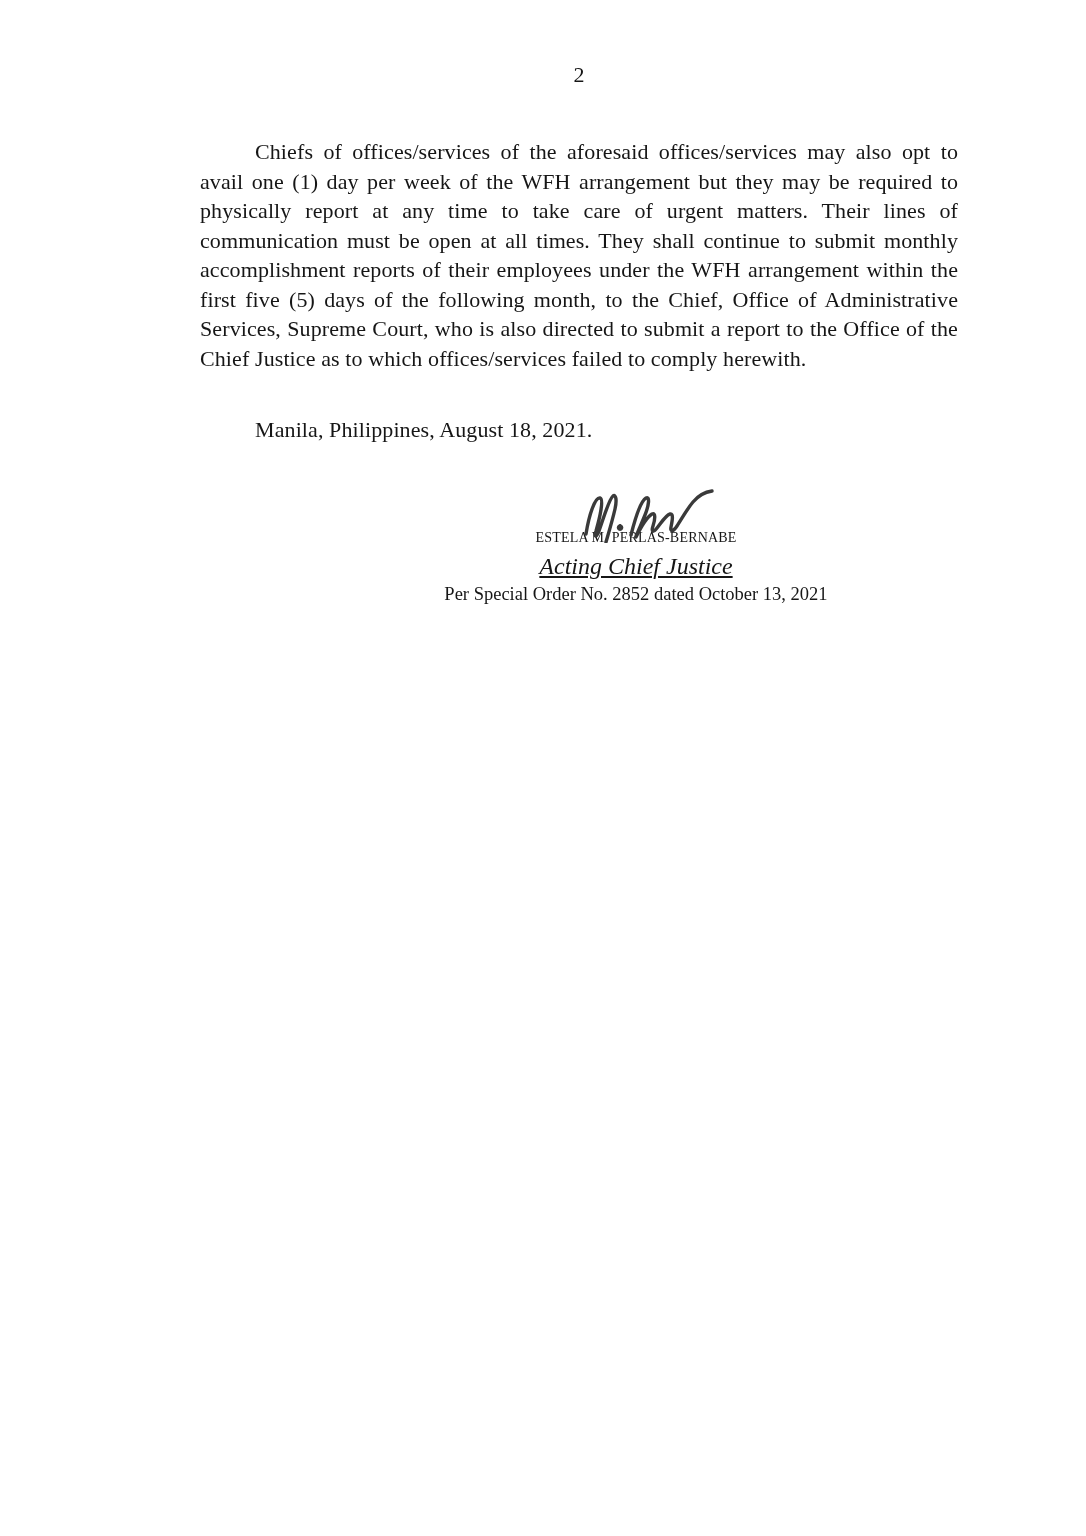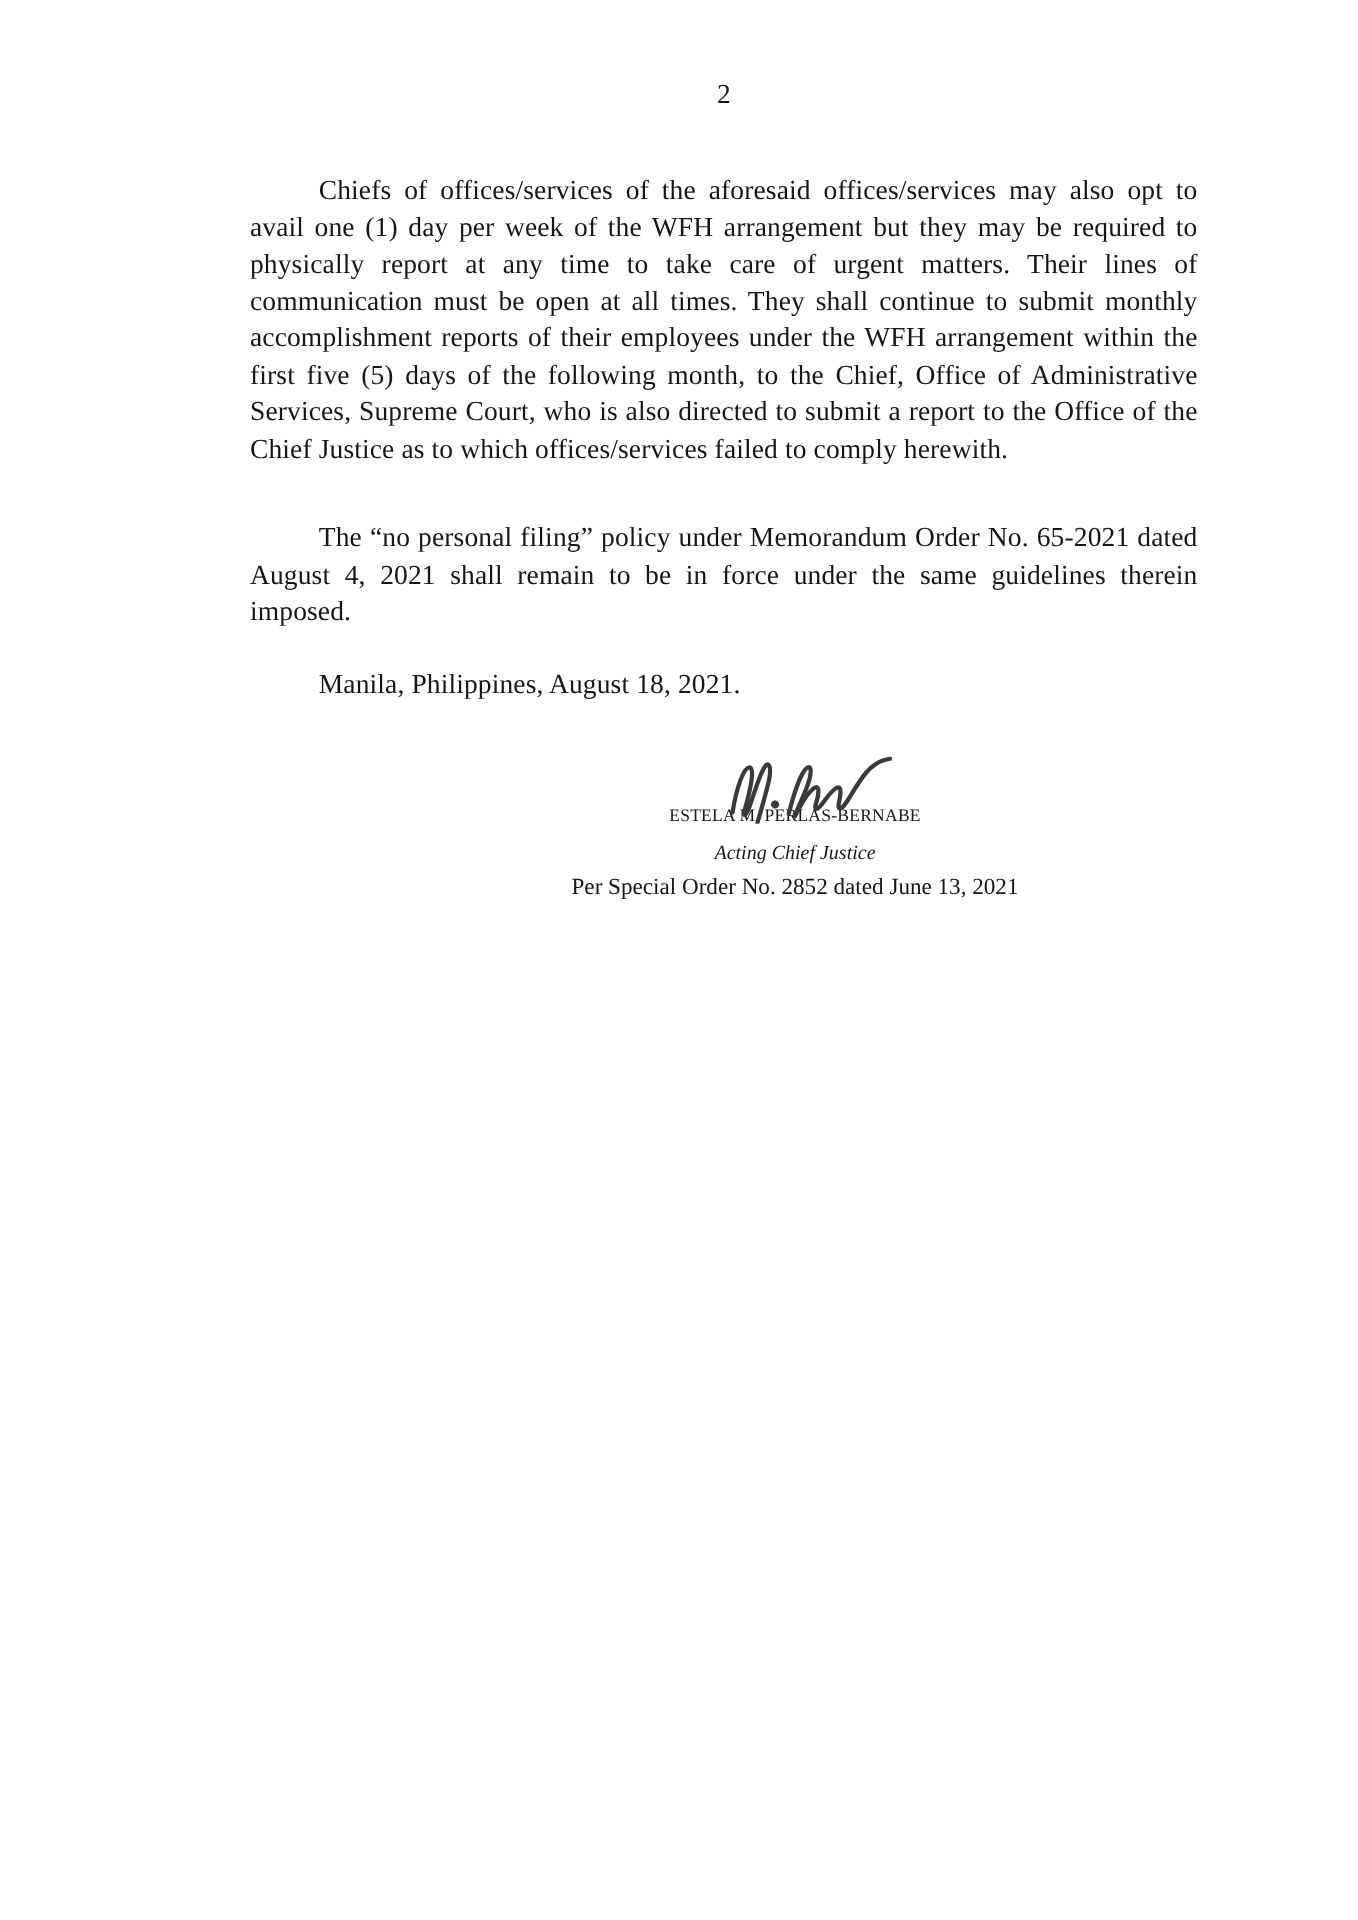--- a/index.html
+++ b/index.html
@@ -64,53 +64,53 @@
   .sig-name {
     font-size: 14px;
     font-weight: normal;
     line-height: 29px;
     letter-spacing: 0.2px;
     position: relative;
     z-index: 1;
   }
 
   .sig-title {
-    font-size: 16px;
+    font-size: 24px;
     font-style: italic;
     line-height: 29px;
+    text-decoration: underline;
   }
 
   .sig-authority {
     font-size: 18.5px;
     line-height: 26px;
   }
 </style>
 </head>
 <body>
 
 <div class="page">
   <div class="body">
 
     <div class="page-number">2</div>
 
     <p class="para justify para-1">Chiefs of offices/services of the aforesaid offices/services may also opt to avail one (1) day per week of the WFH arrangement but they may be required to physically report at any time to take care of urgent matters. Their lines of communication must be open at all times. They shall continue to submit monthly accomplishment reports of their employees under the WFH arrangement within the first five (5) days of the following month, to the Chief, Office of Administrative Services, Supreme Court, who is also directed to submit a report to the Office of the Chief Justice as to which offices/services failed to comply herewith.</p>
 
-    <p class="para justify para-2">The “no personal filing” policy under Memorandum Order No. 65-2021 dated August 4, 2021 shall remain to be in force under the same guidelines therein imposed.</p>
 
     <p class="para dateline">Manila, Philippines, August 18, 2021.</p>
 
     <div class="sig-block">
 
       <svg class="sig-script" width="142" height="58" viewBox="0 0 142 58" fill="none" stroke="#3a3a3a" stroke-width="3.4" stroke-linecap="round" stroke-linejoin="round">
         <path d="M7,49 C10,30 16,12 21,13 C25,14 21,32 17,46 C15,52 17,53.5 20,46 C25,32 30,14 34,11 C37,9 38,15 36,24 C33,37 29,50 27,57"></path>
         <path d="M41,41 a1.6,1.6 0 1 0 0.1,0"></path>
         <path d="M52,50 C56,34 62,16 67,13 C71,11 70,20 66,30 C62,40 58,48 57,52 C61,44 68,32 73,29 C77,27 76,35 74,41 C72,47 74,48 78,43 C82,38 87,30 91,29 C95,28 93,37 92,42 C91,47 94,47 98,41 C102,35 108,24 114,17 C119,11 126,7 133,6"></path>
       </svg>
 
       <div class="sig-name">ESTELA M. PERLAS-BERNABE</div>
 
       <div class="sig-title">Acting Chief Justice</div>
 
-      <div class="sig-authority">Per Special Order No. 2852 dated June 13, 2021</div>
+      <div class="sig-authority">Per Special Order No. 2852 dated October 13, 2021</div>
     </div>
 
   </div>
 </div>
 
 </body></html>

